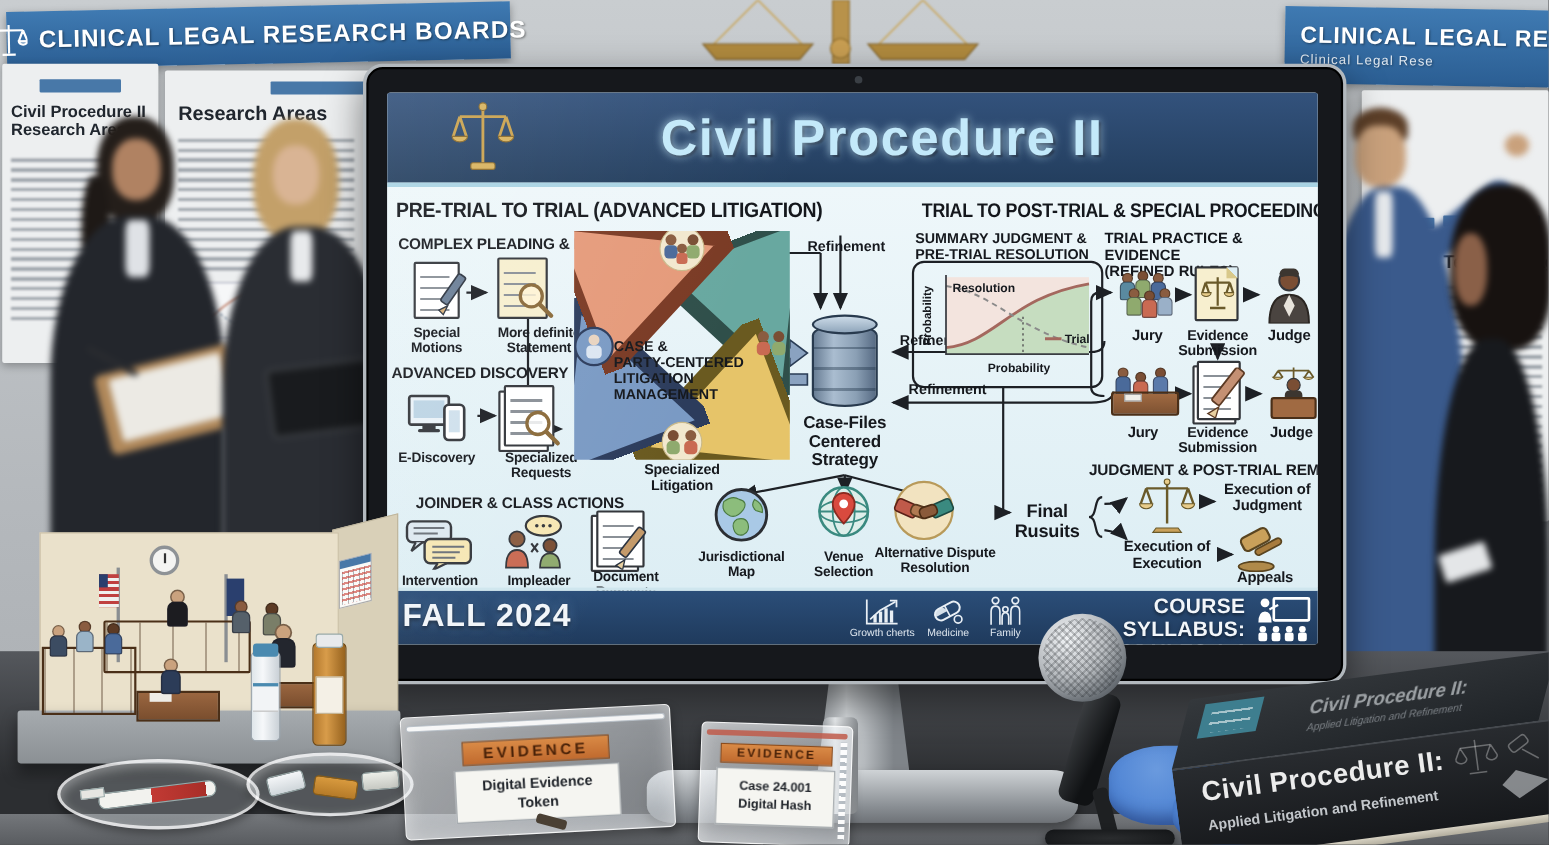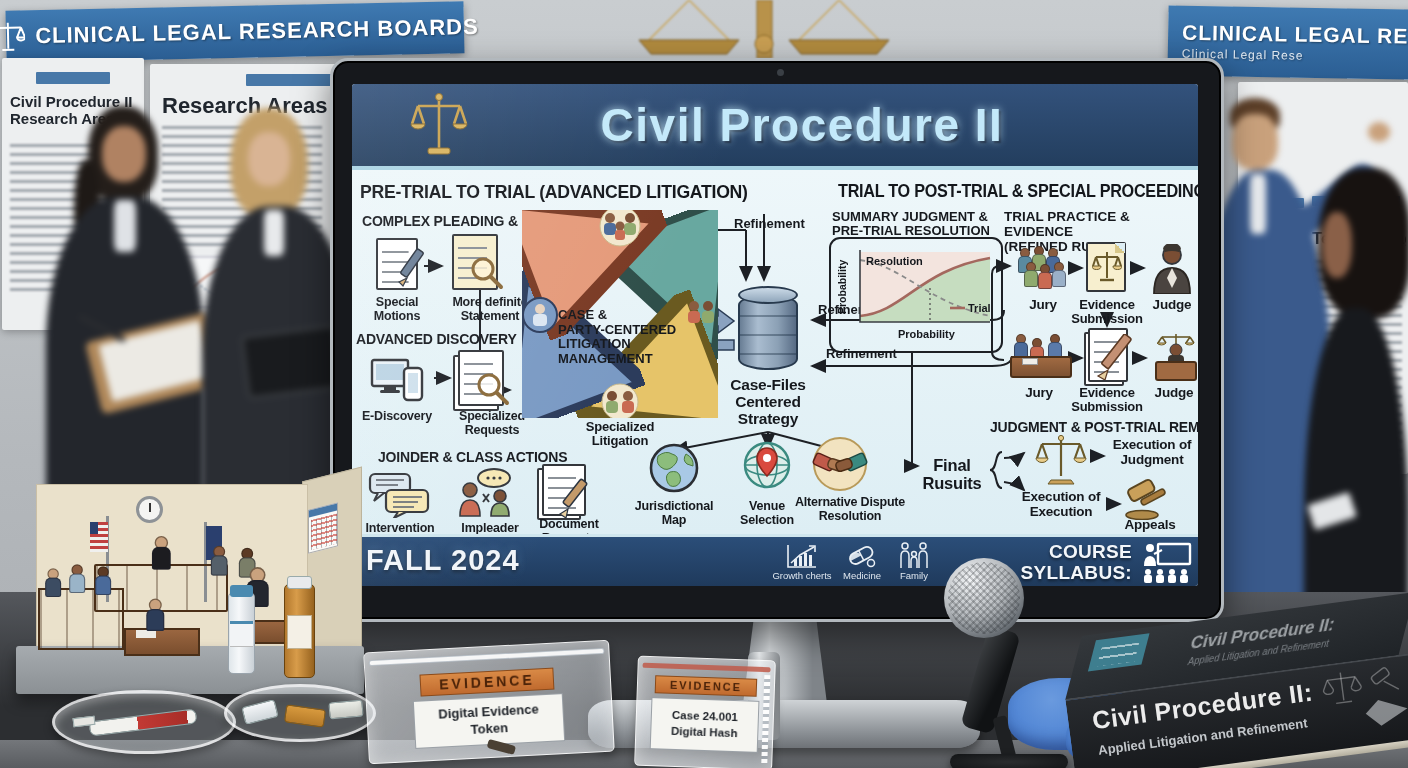--- a/index.html
+++ b/index.html
@@ -61,21 +61,21 @@
   </div>
 
   <div class="abs poster" style="left:2px;top:58px;width:142px;height:272px;z-index:1">
     <div class="abs ptag" style="left:34px;top:14px;width:74px;height:12px"></div>
     <div class="abs ptitle" style="left:8px;top:36px;width:126px;font-size:15px">Civil Procedure II Research Areas</div>
     <div class="abs blines" style="left:8px;top:86px;width:124px;height:150px"></div>
   </div>
 
   <div class="abs poster" style="left:150px;top:64px;width:292px;height:278px;z-index:1">
     <div class="abs ptag" style="left:96px;top:10px;width:96px;height:12px"></div>
-    <div class="abs ptitle" style="left:12px;top:30px;width:200px;font-size:22px">Research Areas</div>
+    <div class="abs ptitle" style="left:12px;top:30px;width:200px;font-size:18px">Research Areas</div>
     <div class="abs blines" style="left:12px;top:62px;width:160px;height:120px"></div>
     <div class="abs blines" style="left:182px;top:62px;width:96px;height:200px"></div>
     <svg class="abs" style="left:14px;top:192px;filter:blur(.8px)" width="70" height="52" viewBox="0 0 70 52">
         <rect x="1" y="1" width="68" height="50" fill="#f6f7f8" stroke="#aab"></rect>
         <path d="M6,44 C25,42 35,18 64,10" stroke="#c98" stroke-width="2" fill="none"></path>
         <path d="M6,12 C25,16 40,38 64,44" stroke="#9ab" stroke-width="1.5" fill="none" stroke-dasharray="3,2"></path>
       </svg>
   </div>
 
   <div class="abs banner" style="left:1168px;top:8px;width:300px;height:70px;transform:rotate(1deg);z-index:1;flex-direction:column;gap:2px;align-items:flex-start;padding-left:14px">

